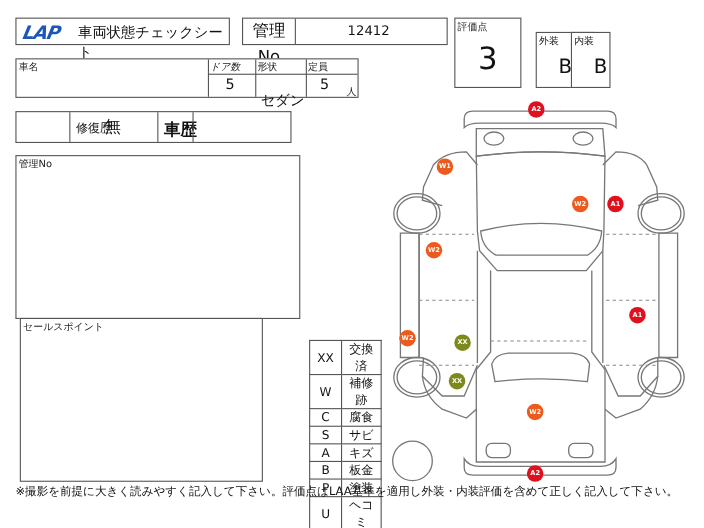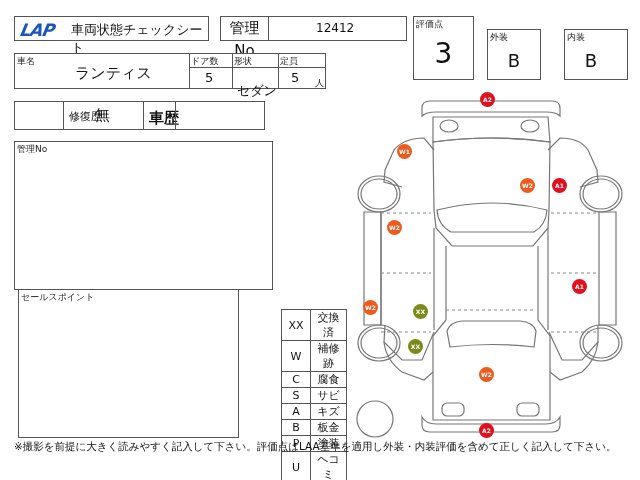--- a/index.html
+++ b/index.html
@@ -20,21 +20,21 @@
 
   
   #car-box { left: 14px; top: 53px; width: 312px; height: 36px; }
   .cell-divider { position: absolute; top: 0; width: 1px; height: 34px; background: #555; }
   .hline { position: absolute; height: 1px; background: #555; }
 
   
   #score-box { left: 413px; top: 16px; width: 61px; height: 64px; padding-left: 32px; }
   #score-val { left: 0; width: 59px; top: 20px; text-align: center; font-size: 28px; }
   #ext-box { left: 487px; top: 29px; width: 54px; height: 51px; }
-  #int-box { left: 564px; top: 29px; width: 64px; height: 51px; }
+  #int-box { left: 519px; top: 29px; width: 36px; height: 51px; }
   .grade-val { left: 0; width: 52px; top: 20px; text-align: center; font-size: 18px; }
 
   
   #repair-box { left: 14px; top: 101px; width: 251px; height: 29px; }
 
   
   #insp-box { left: 14px; top: 141px; width: 259px; height: 149px; }
   #insp-lines { left: 4px; top: 16px; font-size: 11px; line-height: 12px; }
   #sales-box { left: 18px; top: 289px; width: 221px; height: 149px; }
   #sales-text { left: 4px; top: 18px; width: 252px; font-size: 11px; line-height: 12px; word-break: break-all; }
@@ -62,23 +62,22 @@
   <span class="abs" id="title-text">車両状態チェックシート</span>
 </div>
 
 <div class="box" id="mgmt-box">
   <span class="abs" id="mgmt-label">管理No</span>
   <span class="abs" id="mgmt-value">12412</span>
 </div>
 
 <div class="box" id="car-box">
   <span class="lbl">車名</span>
-  <span class="val" style="left:60px;top:10px;font-size:15px;">ランティス</span>
   <div class="cell-divider" style="left:174px;"></div>
-  <span class="lbl" style="left:176px;">ドア数</span>
+  <span class="lbl" style="left:176px;font-style:italic;">ドア数</span>
   <span class="val" style="left:190px;top:16px;font-size:13px;">5</span>
   <div class="cell-divider" style="left:217px;"></div>
   <span class="lbl" style="left:219px;">形状</span>
   <span class="val" style="left:222px;top:28px;font-size:13px;">セダン</span>
   <div class="cell-divider" style="left:263px;"></div>
   <span class="lbl" style="left:265px;">定員</span>
   <span class="val" style="left:276px;top:16px;font-size:13px;">5</span>
   <span class="val" style="left:300px;top:23px;font-size:9px;">人</span>
   <div class="hline" style="left:174px;top:13px;width:136px;"></div>
 </div>

